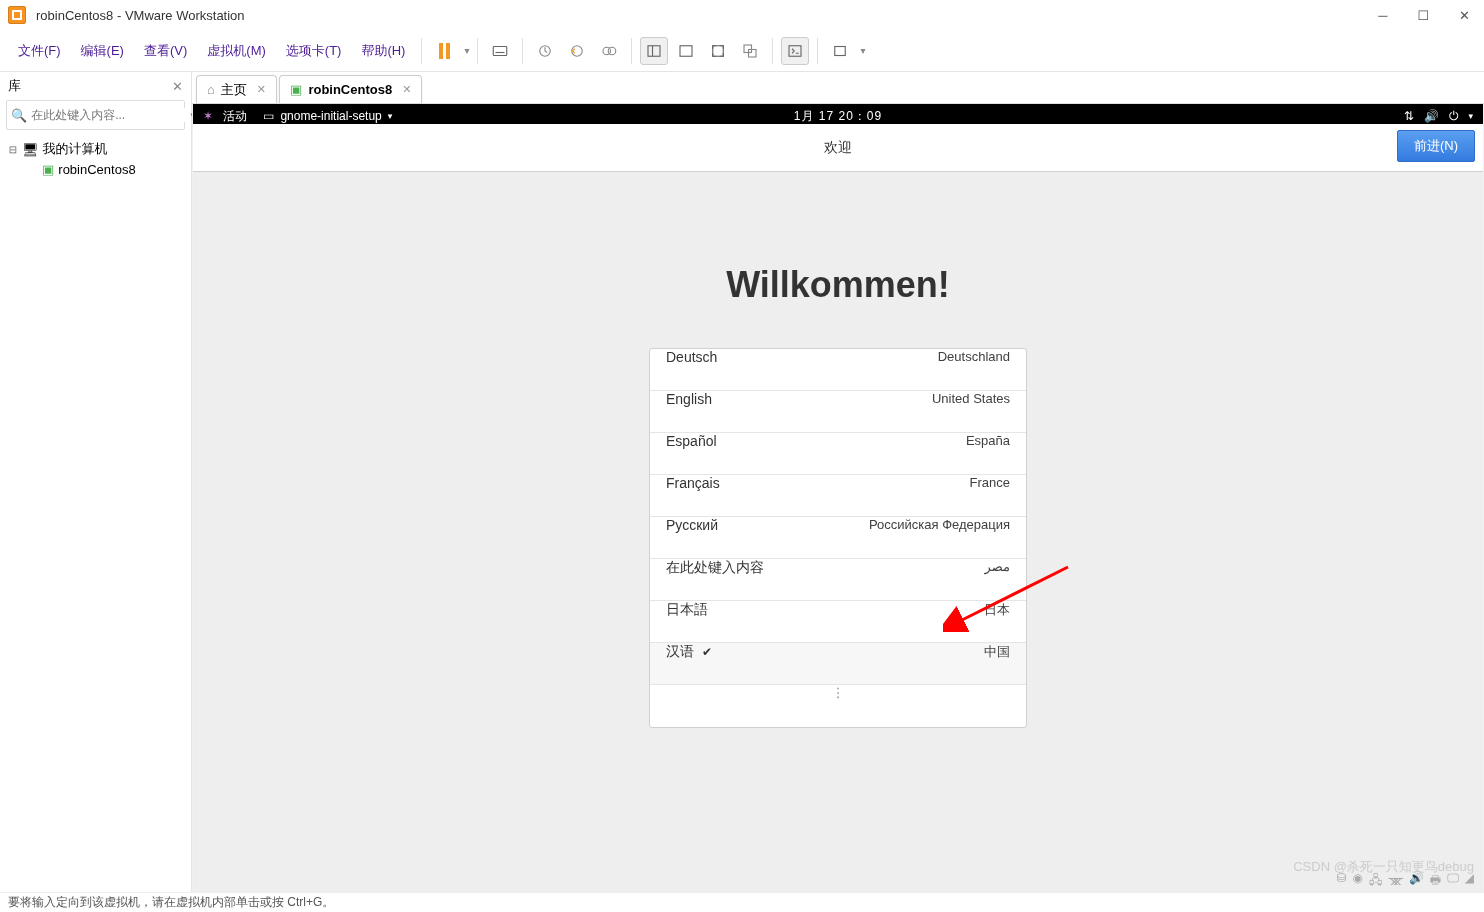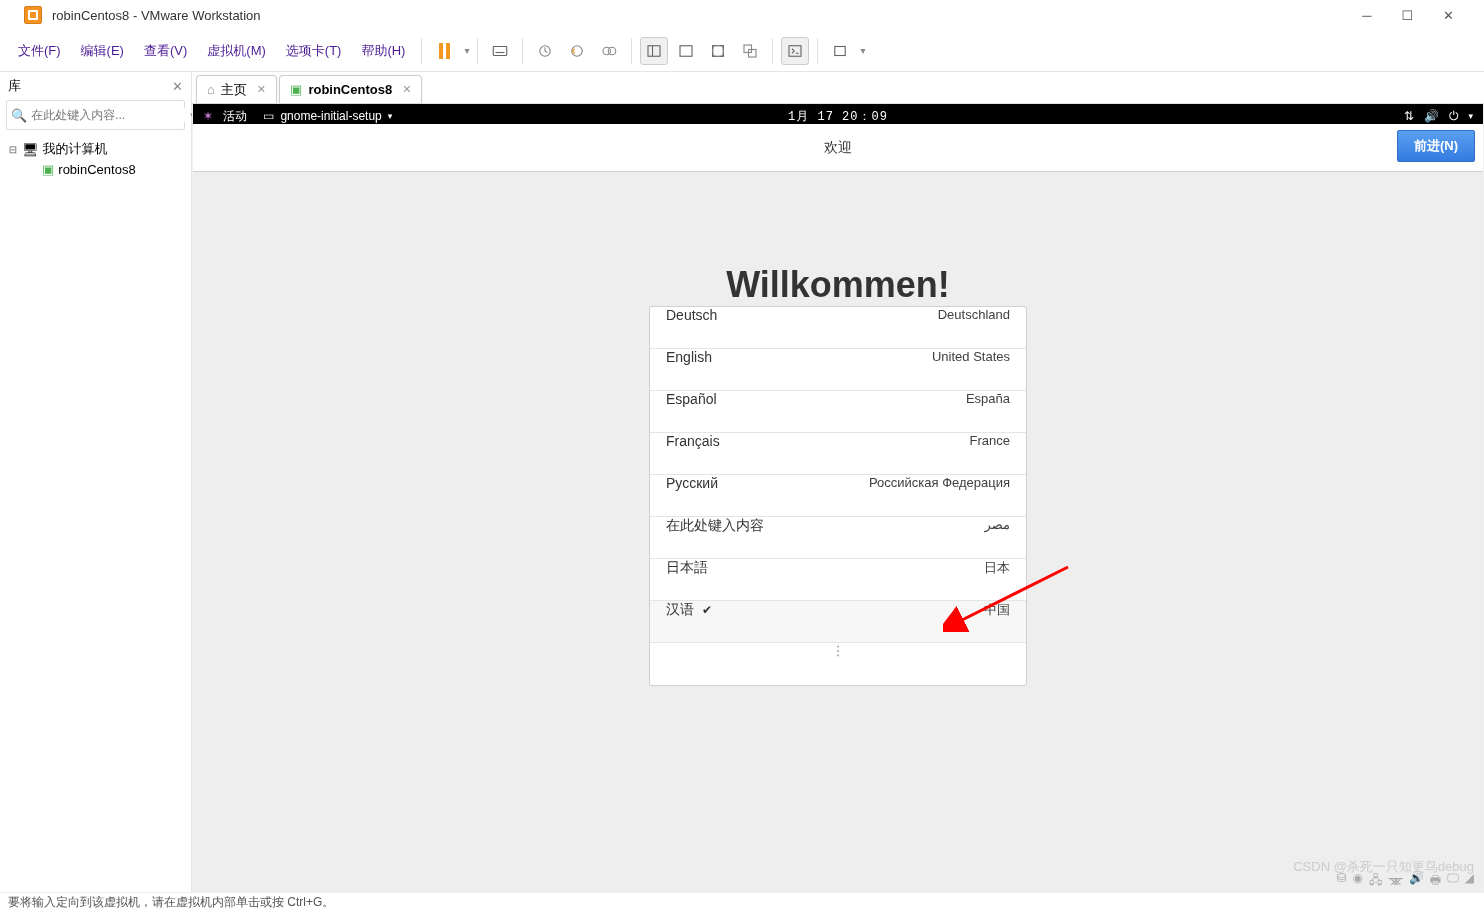--- a/index.html
+++ b/index.html
@@ -1,19 +1,19 @@
 <!DOCTYPE html>
 <html><head>
 <meta charset="utf-8">
 <style>
 * { box-sizing: border-box; margin: 0; padding: 0; }
 body { width: 1484px; height: 912px; font-family: "Microsoft YaHei", sans-serif; font-size: 13px; background: #fff; overflow: hidden; position: relative; }
 
 
-.titlebar { height: 30px; display: flex; align-items: center; padding: 0 24px; background: #fff; }
+.titlebar { height: 30px; display: flex; align-items: center; padding: 0 8px; background: #fff; }
 .titlebar-icon { width: 18px; height: 18px; background: #f79421; border: 1px solid #d67e1c; border-radius: 2px; margin-right: 10px; position: relative; }
 .titlebar-icon::after { content: ""; position: absolute; inset: 3px; border: 2px solid #fff; border-radius: 1px; }
 .titlebar-title { flex: 1; color: #333; }
 .win-controls { display: flex; gap: 18px; color: #555; }
 .win-controls span { cursor: pointer; padding: 2px 6px; }
 
 
 .menubar { height: 42px; display: flex; align-items: center; padding: 0 10px; gap: 4px; border-bottom: 1px solid #e5e5e5; }
 .menubar .menu-item { padding: 4px 8px; color: #4c1d95; cursor: pointer; }
 .toolbar-sep { width: 1px; height: 26px; background: #e0e0e0; margin: 0 4px; }
@@ -39,31 +39,31 @@
 .tabs { height: 32px; display: flex; align-items: flex-end; padding: 0 4px; background: #fff; border-bottom: 1px solid #e0e0e0; gap: 2px; z-index: 2; }
 .tab { height: 28px; display: flex; align-items: center; padding: 0 10px; gap: 6px; border: 1px solid #ccc; border-bottom: none; background: #fff; cursor: pointer; border-radius: 4px 4px 0 0; box-shadow: 0 1px 3px rgba(0,0,0,0.06); }
 .tab .close { color: #999; font-size: 11px; margin-left: 4px; }
 
 
 .vm-viewport { flex: 1; position: relative; margin: 0 1px; background: #f0f0f0; box-shadow: inset 0 0 0 1px #e0e0e0; }
 
 
 .gnome-topbar { position: absolute; top: 0; left: 0; right: 0; height: 24px; background: #000; color: #fff; display: flex; align-items: center; justify-content: space-between; padding: 0 10px; font-size: 12px; }
 .gnome-left { display: flex; align-items: center; gap: 10px; }
-.gnome-center { position: absolute; left: 50%; transform: translateX(-50%); font-family: Liberation Mono, monospace; letter-spacing: 1px; }
+.gnome-center { position: absolute; left: 50%; transform: translateX(-50%); font-family: Liberation Sans, sans-serif; letter-spacing: 1px; }
 .gnome-right { display: flex; align-items: center; gap: 10px; }
 
 
 .gnome-header { position: absolute; top: 20px; left: 0; right: 0; height: 48px; background: #fff; border-bottom: 1px solid #d0d0d0; display: flex; align-items: center; justify-content: center; }
 .gnome-header-title { color: #333; font-size: 14px; }
-.gnome-next { position: absolute; right: 8px; top: 6px; height: 32px; padding: 0 16px; background: #3b8beb; background: linear-gradient(#5a9ff0,#347be0); color: #fff; border: 1px solid #2d6fc9; border-radius: 2px; display: flex; align-items: center; cursor: pointer; font-size: 13px; font-weight: bold; }
+.gnome-next { position: absolute; right: 8px; top: 6px; height: 32px; padding: 0 16px; background: #3b8beb; background: linear-gradient(#5a9ff0,#347be0); color: #fff; border: 1px solid #2d6fc9; border-radius: 2px; display: flex; align-items: center; cursor: pointer; font-size: 13px; }
 
 
 .welcome-area { position: absolute; top: 68px; left: 0; right: 0; bottom: 0; background: #eeeeee; display: flex; flex-direction: column; align-items: center; padding-top: 92px; }
-.welcome-title { font-size: 36px; font-weight: 600; color: #333; }
+.welcome-title { font-size: 36px; font-weight: 600; color: #333; margin-bottom: 42px; }
 .lang-list { width: 378px; background: #fff; border: 1px solid #d0d0d0; border-radius: 3px; }
 .lang-row { height: 42px; display: flex; align-items: flex-start; justify-content: space-between; padding: 0 16px; border-bottom: 1px solid #e5e5e5; cursor: pointer; }
 .lang-row.more { justify-content: center; color: #888; border-bottom: none; }
 .lang-name { color: #333; font-size: 14px; display: flex; align-items: center; gap: 8px; }
 .lang-country { color: #404040; font-size: 13px; }
 .lang-row.selected { background: #f7f7f7; gap: 36px; }
 .check { color: #333; font-size: 12px; }
 
 
 .arrow-svg { position: absolute; pointer-events: none; }

